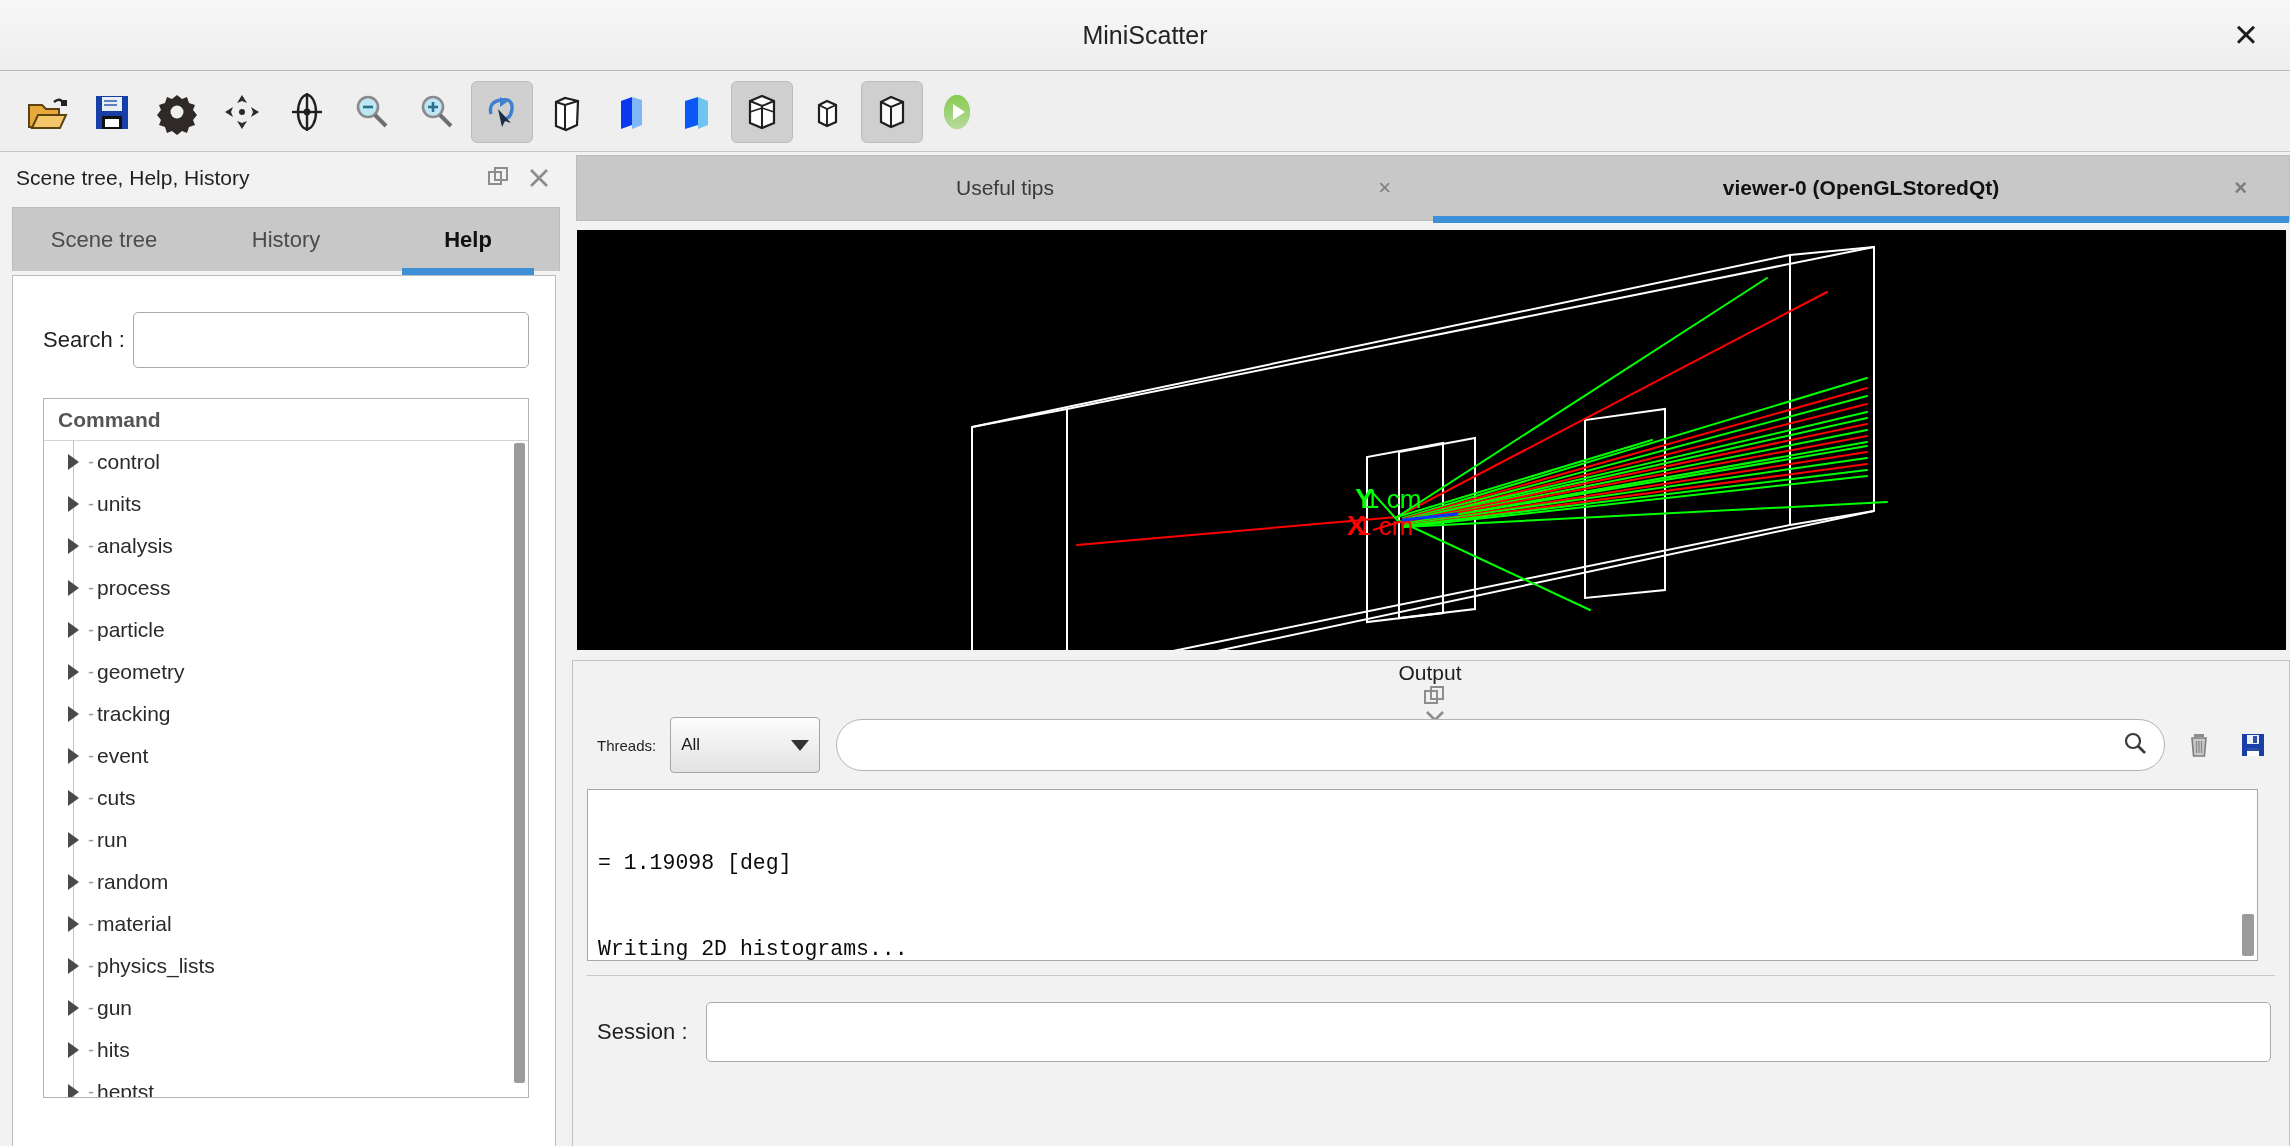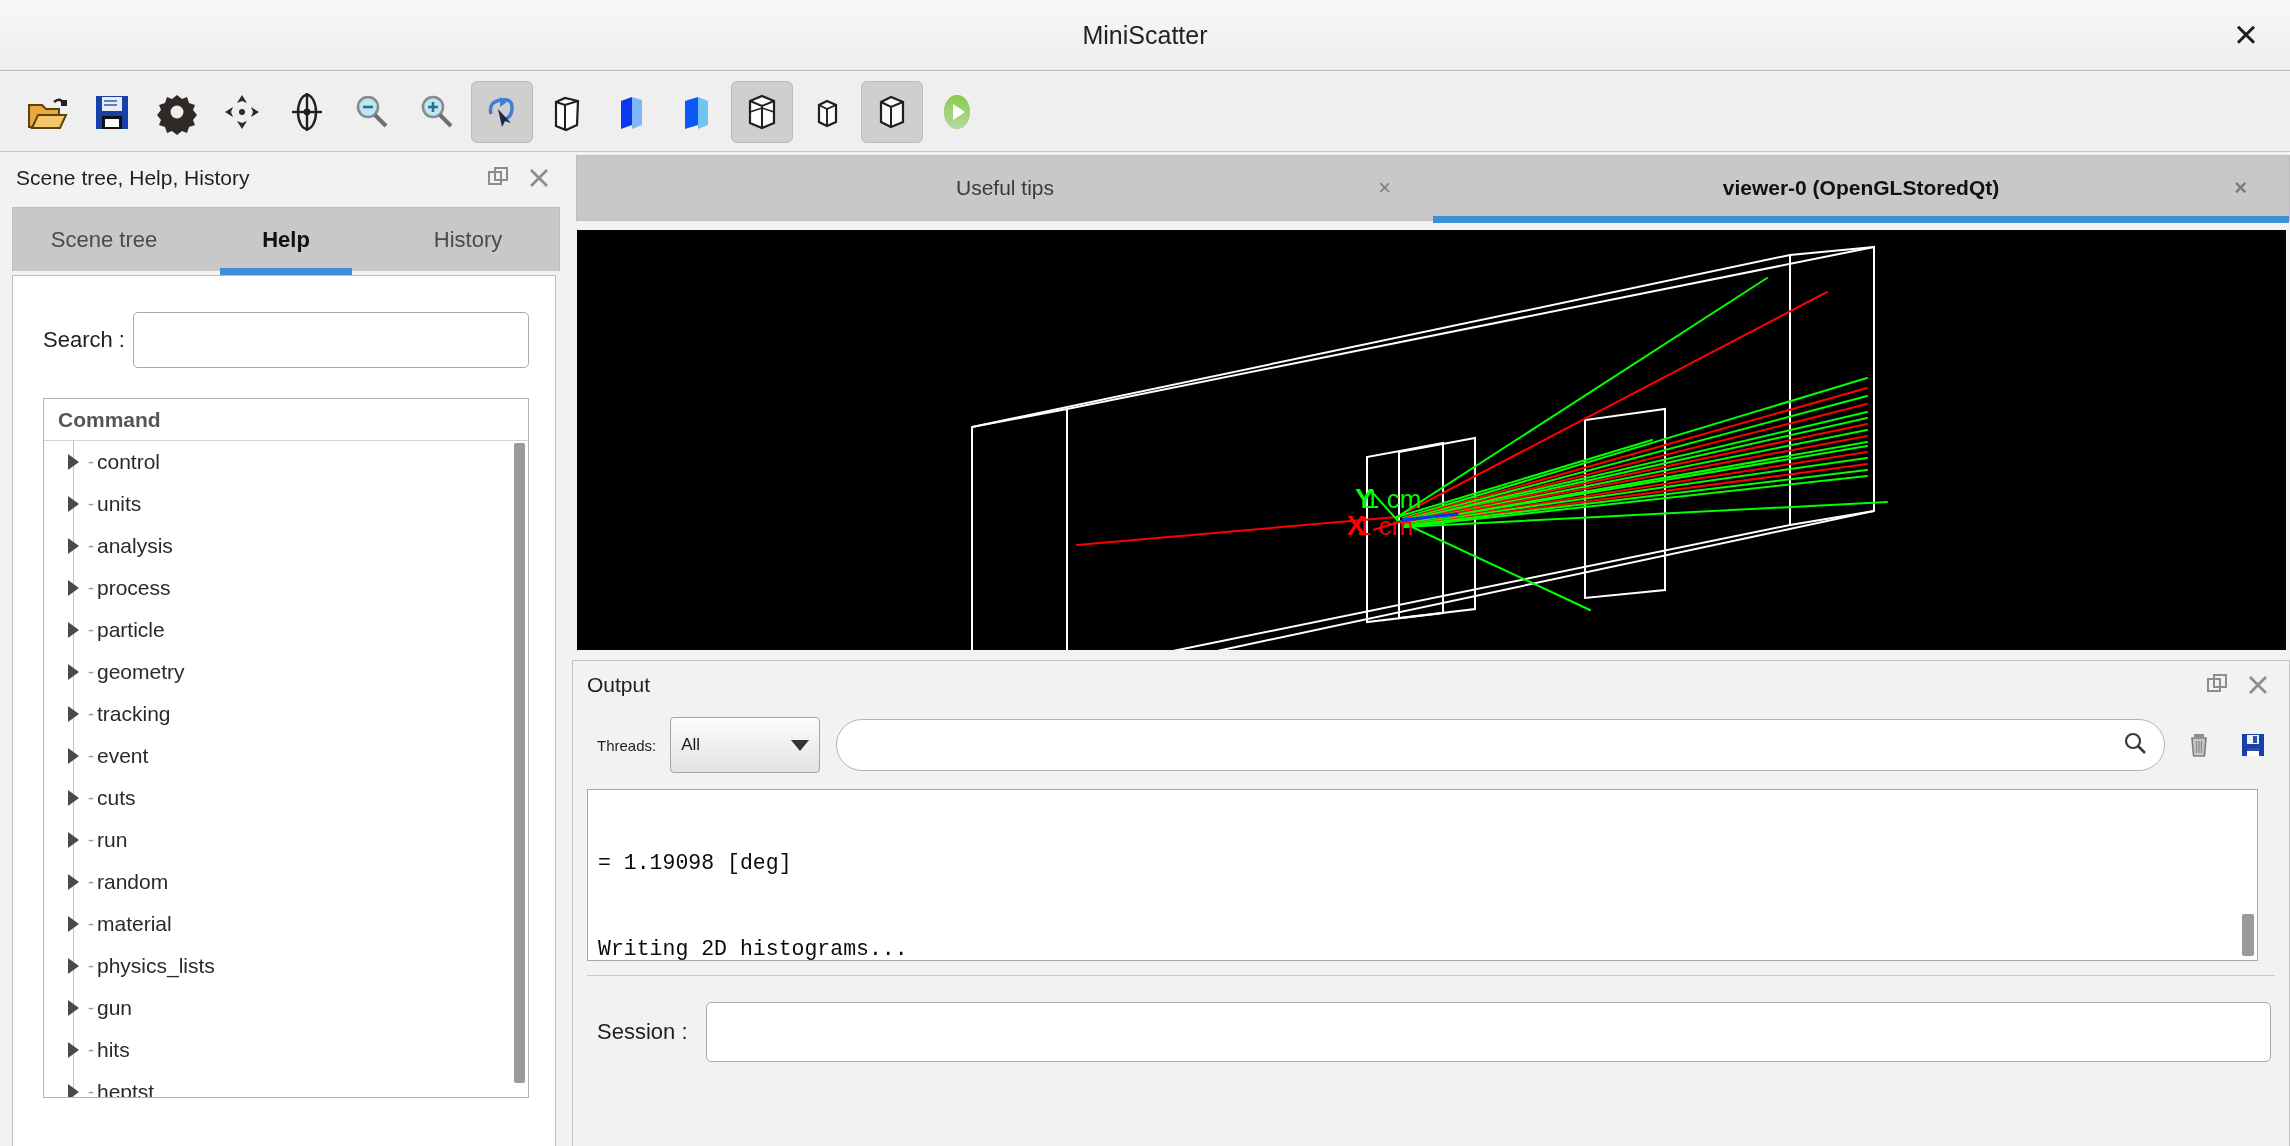--- a/index.html
+++ b/index.html
@@ -136,21 +136,21 @@
     position: absolute; left: 577px; top: 230px; width: 1709px; height: 420px;
     background: #000; overflow: hidden;
   }
   #glview svg { display: block; }
 
   
   #outdock {
     position: absolute; left: 572px; top: 660px; width: 1718px; height: 486px;
     background: #f2f2f2; border: 1px solid #c2c2c2; border-bottom: none;
   }
-  .outhead { height: 48px; display: flex; align-items: center; padding: 0 16px 0 14px; }
+  .outhead { height: 48px; display: flex; align-items: center; padding: 0 16px 0 14px; flex-direction: column; }
   .outhead .otitle { font-size: 21px; color: #1f1f1f; flex: 1; }
 
   .outtools { display: flex; align-items: center; padding: 8px 16px 0 24px; gap: 0; }
   .outtools .thl { font-size: 15px; color: #1f1f1f; margin-right: 14px; }
   .combo {
     width: 150px; height: 56px; border: 1px solid #a5a5a5; border-radius: 4px;
     background: linear-gradient(#fdfdfd, #e2e2e2);
     display: flex; align-items: center; padding: 0 10px; cursor: pointer;
   }
   .combo .cval { flex: 1; font-size: 17px; color: #1a1a1a; }
@@ -353,22 +353,22 @@
     <div class="dockicon">
       <svg width="22" height="22" viewBox="0 0 22 22">
         <line x1="3" y1="3" x2="19" y2="19" stroke="#8d8d8d" stroke-width="2.6"></line>
         <line x1="19" y1="3" x2="3" y2="19" stroke="#8d8d8d" stroke-width="2.6"></line>
       </svg>
     </div>
   </div>
 
   <div class="tabbar">
     <div class="tab">Scene tree</div>
+    <div class="tab">History</div>
     <div class="tab active">Help</div>
-    <div class="tab">History</div>
   </div>
 
   <div class="tabpanel">
     <div class="searchrow">
       <label>Search :</label>
       <input type="text" value="" style="">
     </div>
 
     <div class="treebox">
       <div class="treehead">Command</div>

